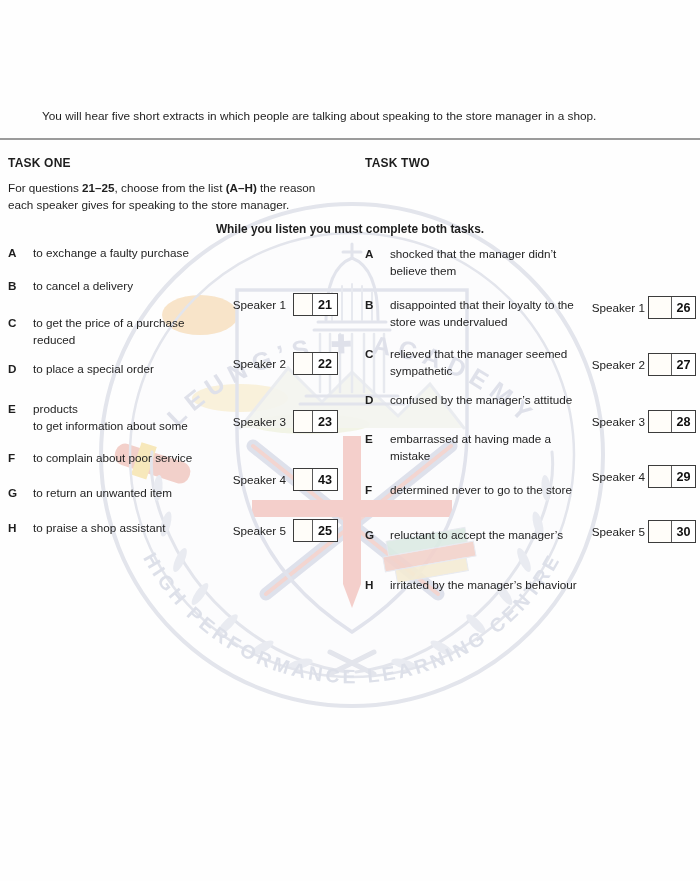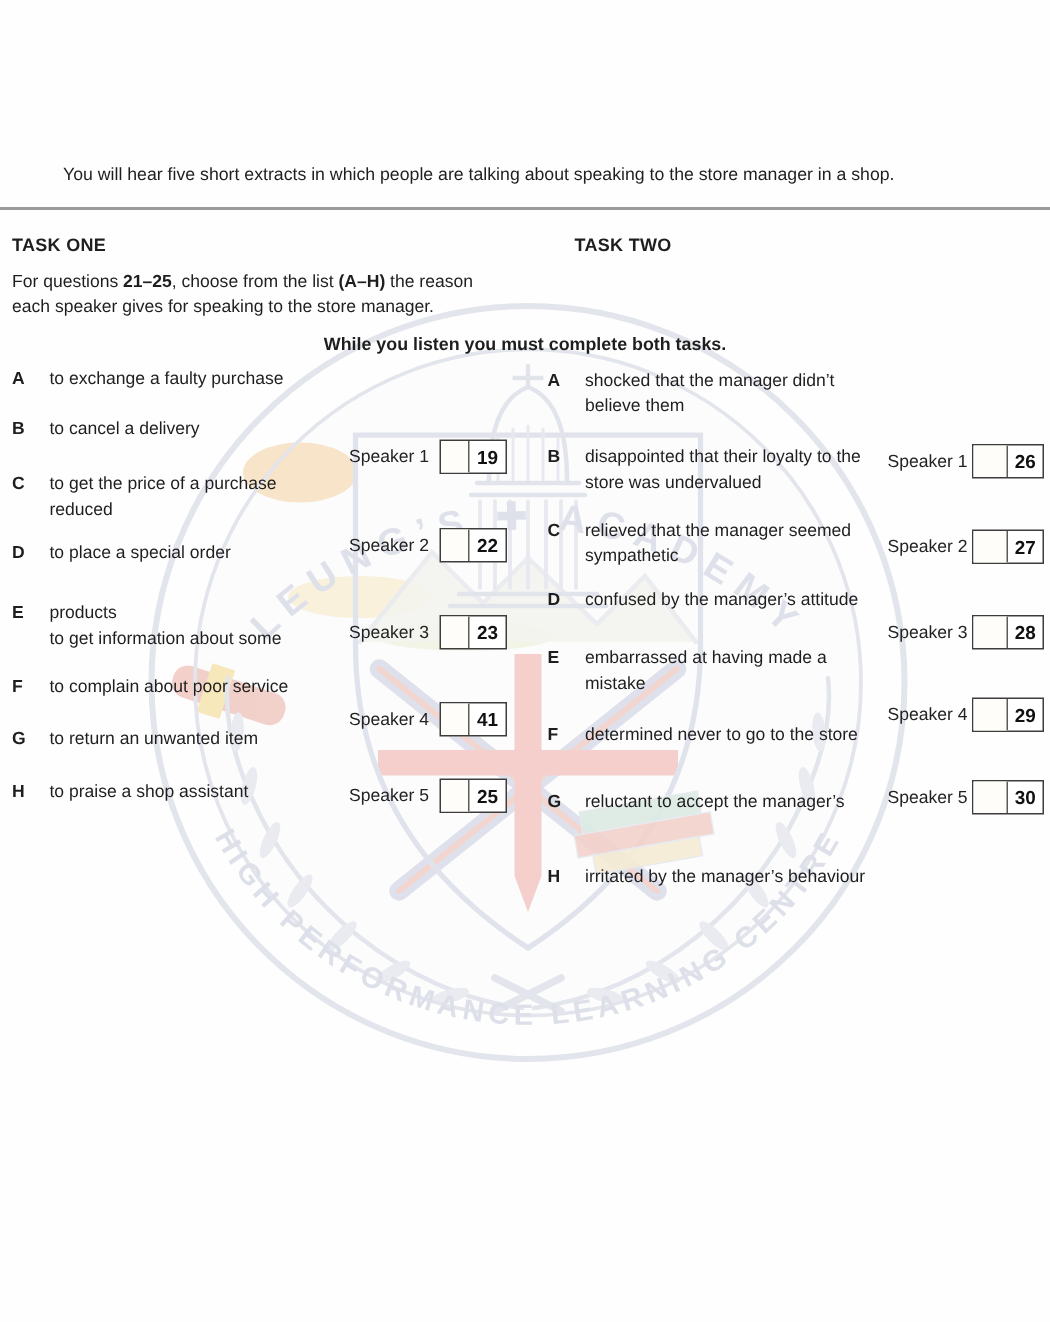--- a/index.html
+++ b/index.html
@@ -5,21 +5,21 @@
   html,body{margin:0;padding:0;background:#ffffff;}
   .page{position:relative;width:700px;height:881px;background:#fefefe;overflow:hidden;
         font-family:"Liberation Sans", sans-serif;color:#1e1e1e;}
   .wm{position:absolute;inset:0;z-index:0;pointer-events:none;}
   .content{position:absolute;inset:0;z-index:1;}
 
   .intro{position:absolute;left:42px;top:108px;width:645px;font-size:11.8px;line-height:16px;}
   .rule{position:absolute;left:0;top:138px;width:700px;height:1.6px;background:#9b9b9b;}
 
   .task-title{position:absolute;top:156px;font-weight:700;font-size:12px;letter-spacing:.2px;}
-  .t1.task-title{left:8px;} .t2.task-title{left:365px;margin-left:18px;}
+  .t1.task-title{left:8px;} .t2.task-title{left:365px;}
 
   .instr{position:absolute;top:179px;font-size:11.7px;line-height:17px;}
   .t1.instr{left:8px;width:330px;} .t2.instr{left:365px;width:330px;}
   .seg{white-space:pre-wrap;}
 
   .while-line{position:absolute;left:0;top:222px;width:700px;text-align:center;
               font-weight:700;font-size:11.9px;}
 
   .opt{position:absolute;display:flex;font-size:11.7px;line-height:17px;}
   .opt .letter{flex:none;width:25px;font-weight:700;}
@@ -261,42 +261,42 @@
             <div>irritated by the manager’s behaviour</div>
           </span>
   </div>
       </div>
 
     <div id="t1-spk" class="spk-col">
         <div class="srow">
     <span class="slabel">Speaker 1</span>
     <span class="sbox">
       <span class="blank"></span>
-      <span class="num">19</span>
+      <span class="num">21</span>
     </span>
   </div>
         <div class="srow">
     <span class="slabel">Speaker 2</span>
     <span class="sbox">
       <span class="blank"></span>
       <span class="num">22</span>
     </span>
   </div>
         <div class="srow">
     <span class="slabel">Speaker 3</span>
     <span class="sbox">
       <span class="blank"></span>
       <span class="num">23</span>
     </span>
   </div>
         <div class="srow">
     <span class="slabel">Speaker 4</span>
     <span class="sbox">
       <span class="blank"></span>
-      <span class="num">41</span>
+      <span class="num">43</span>
     </span>
   </div>
         <div class="srow">
     <span class="slabel">Speaker 5</span>
     <span class="sbox">
       <span class="blank"></span>
       <span class="num">25</span>
     </span>
   </div>
       </div>

